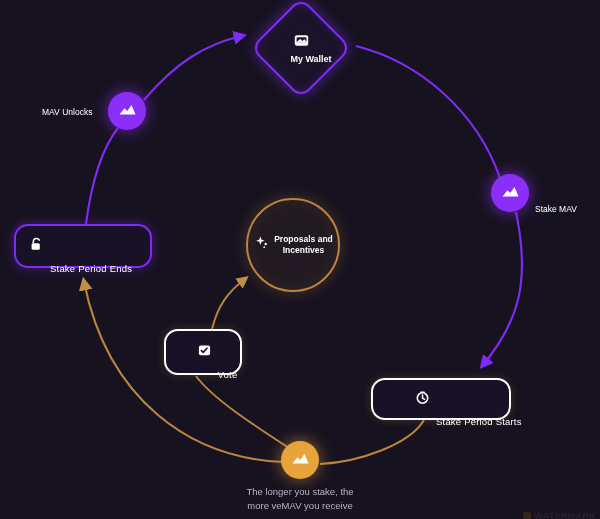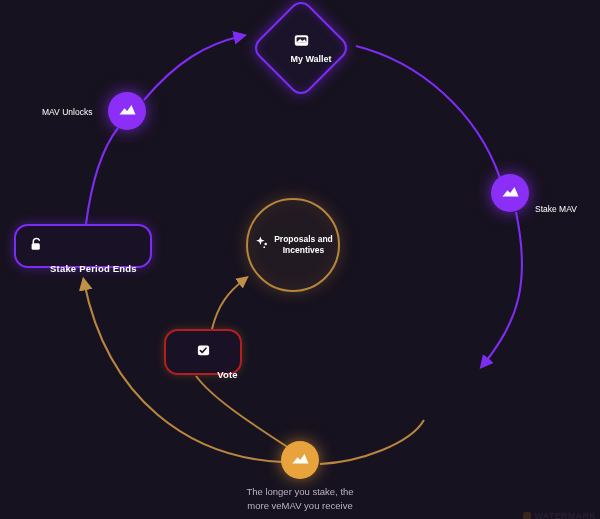--- a/index.html
+++ b/index.html
@@ -28,23 +28,23 @@
     position:absolute; left:0; top:0; width:100px; height:100px;
     display:flex; flex-direction:column; align-items:center; justify-content:center;
     gap:3px;
   }
 
   
   .pill {
     position:absolute; display:flex; align-items:center; gap:7px;
     padding:10px 14px; border-radius:14px; background:#191226;
   }
-  .pill .label { font-size:9.5px; font-weight:bold; color:#ffffff; white-space:nowrap; letter-spacing:.2px;margin-top:44px; }
+  .pill .label { font-size:9.5px; font-weight:normal; color:#ffffff; white-space:nowrap; letter-spacing:.2px;margin-top:44px; }
   .pill.purple { border:2px solid #7d2cf5; box-shadow:0 0 12px rgba(125,44,245,.45); }
-  .pill.gold   { border:2px solid #b91c1c; box-shadow:0 0 10px rgba(184,133,63,.28);padding-left:43px; }
+  .pill.gold   { border:2px solid #ffffff; box-shadow:0 0 10px rgba(184,133,63,.28);padding-left:43px; }
 
   #stake-period-ends { left:14px; top:224px; width:138px; height:44px; }
   #stake-period-starts { left:371px; top:378px; width:140px; height:42px; }
   #vote { left:164px; top:329px; width:78px; height:46px; justify-content:center; }
 
   
   .token {
     position:absolute; border-radius:50%;
     display:flex; align-items:center; justify-content:center;
   }
@@ -154,20 +154,30 @@
   <div class="pill purple" id="stake-period-ends">
     <span class="ico">
       <svg width="13" height="14" viewBox="0 0 13 14">
         <path d="M3.3 6.2 V4.4 a3.2 3.2 0 0 1 6.0 -1.3" fill="none" stroke="#ffffff" stroke-width="1.5" stroke-linecap="round"></path>
         <rect x="1.6" y="6.2" width="8.2" height="6.6" rx="1.6" fill="#ffffff"></rect>
       </svg>
     </span>
     <span class="label">Stake Period Ends</span>
   </div>
 
+  <div class="pill gold" id="stake-period-starts">
+    <span class="ico">
+      <svg width="13" height="13" viewBox="0 0 13 13">
+        <circle cx="6.5" cy="7.0" r="5.2" fill="none" stroke="#ffffff" stroke-width="1.6"></circle>
+        <path d="M6.5 4.0 V7.0 L8.6 8.4" fill="none" stroke="#ffffff" stroke-width="1.5" stroke-linecap="round"></path>
+        <path d="M4.9 1.2 H8.1" stroke="#ffffff" stroke-width="1.6" stroke-linecap="round"></path>
+      </svg>
+    </span>
+    <span class="label">Stake Period Starts</span>
+  </div>
 
   <div class="pill gold" id="vote">
     <span class="ico">
       <svg width="13" height="13" viewBox="0 0 13 13">
         <rect x="0.9" y="1.6" width="11.2" height="9.6" rx="2" fill="#ffffff"></rect>
         <path d="M3.4 6.6 L5.2 8.4 L9.0 4.2" fill="none" stroke="#191226" stroke-width="1.6" stroke-linecap="round" stroke-linejoin="round"></path>
       </svg>
     </span>
     <span class="label">Vote</span>
   </div>

